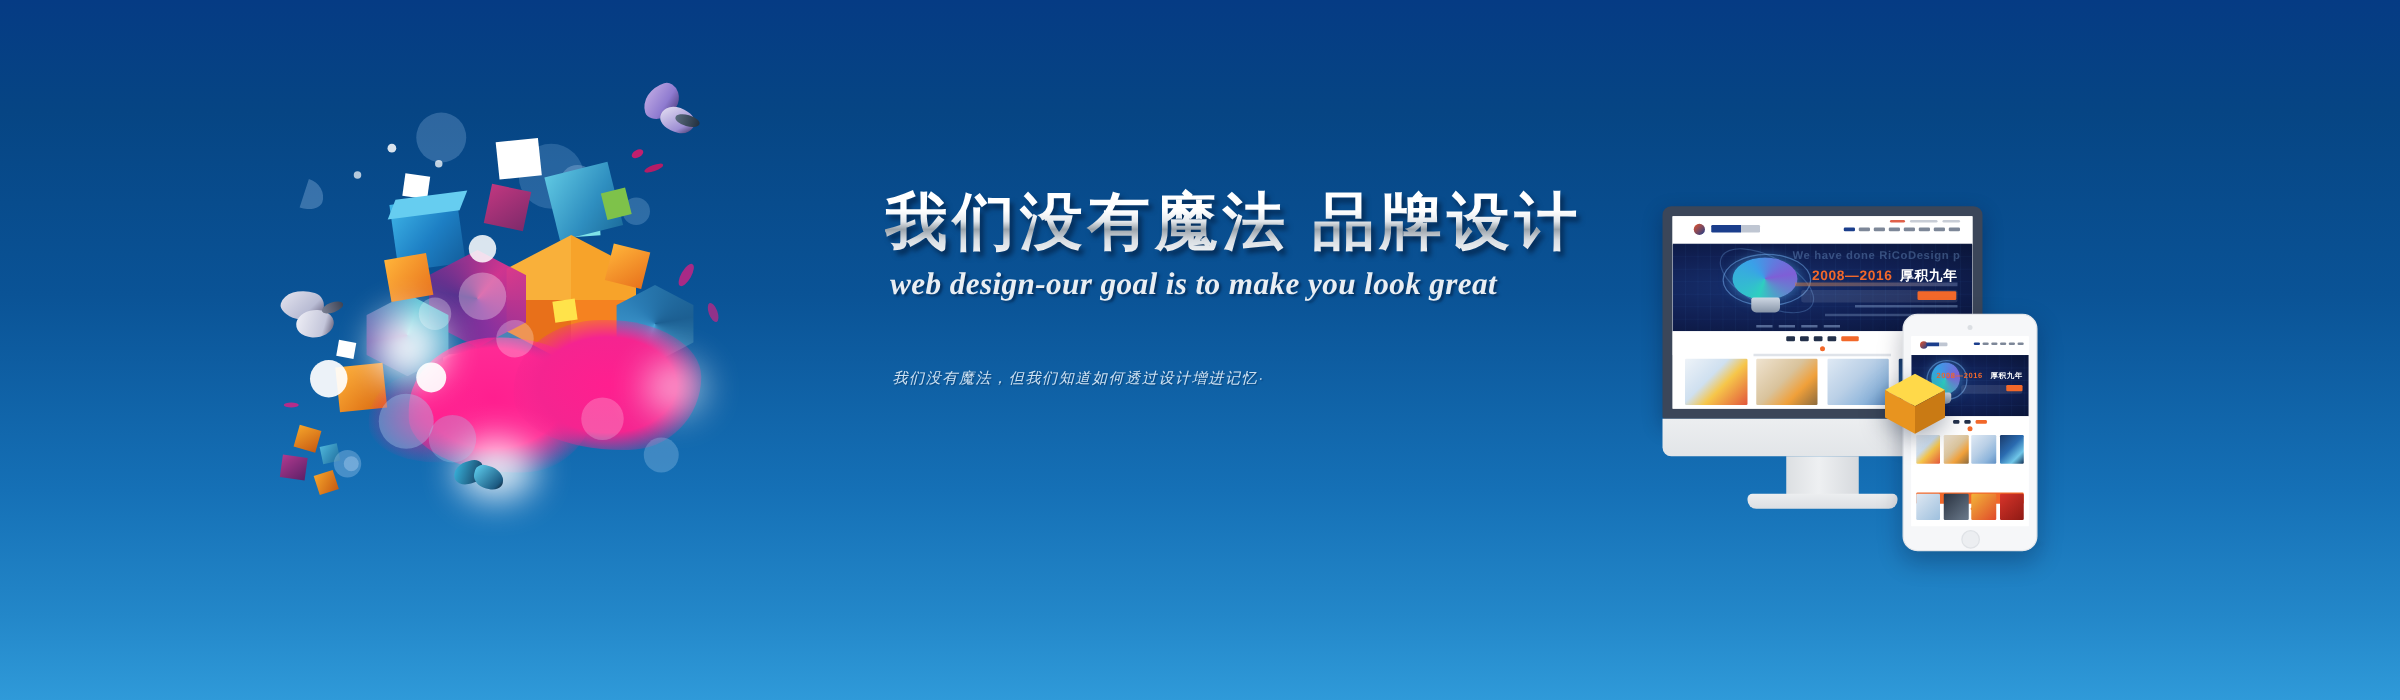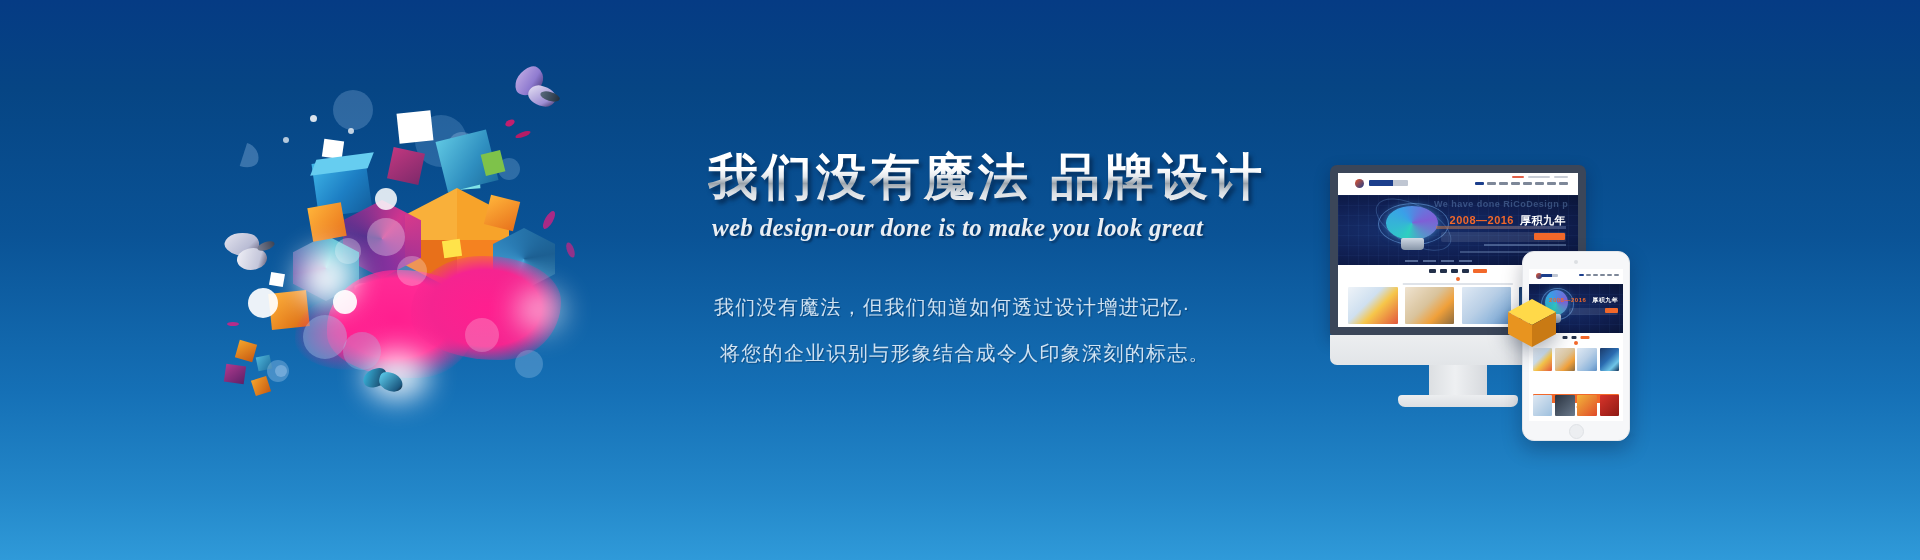--- a/index.html
+++ b/index.html
@@ -33,22 +33,22 @@
     filter:drop-shadow(3px 4px 2px rgba(0,18,45,.55));
     white-space:nowrap;
   }
   .subtitle{
     margin:10px 0 0 4px;font-family:"Liberation Serif","DejaVu Serif",serif;
     font-style:italic;font-weight:700;font-size:25px;letter-spacing:.3px;
     color:#e9eef3;text-shadow:2px 2px 2px rgba(0,18,45,.5);white-space:nowrap;
   }
   .body-copy{margin:52px 0 0 6px;}
   .body-copy p{
-    margin:0 0 19px 0;font-size:20px;letter-spacing:1.3px;color:#cfe2f2;
-    text-shadow:1px 1px 1px rgba(0,20,50,.35);white-space:nowrap;
+    margin:0 0 19px 0;font-size:12px;letter-spacing:1.3px;color:#cfe2f2;
+    text-shadow:1px 1px 1px rgba(0,20,50,.35);white-space:nowrap;font-style:italic;
   }
   .body-copy p:nth-child(2){margin-left:6px;}
   .body-copy p:nth-child(3){margin-left:0px;}
 
   
   .devices{position:absolute;left:1330px;top:165px;width:420px;height:310px;}
   .monitor{position:absolute;left:0;top:0;width:256px;height:216px;}
   .mon-bezel{
     position:absolute;left:0;top:0;width:256px;height:170px;
     background:#3b4659;border-radius:7px 7px 2px 2px;
@@ -256,24 +256,23 @@
       <div style="position:absolute;left:34px;top:12px;width:18px;height:8px;background:linear-gradient(90deg,#7a7f92,#3d4354);border-radius:50%;transform:rotate(-20deg);"></div>
     </div>
     <div style="left:148px;top:305px;width:44px;height:30px;">
       <div style="position:absolute;left:0;top:4px;width:24px;height:18px;background:linear-gradient(120deg,#3bbfe8,#1a4a6e 80%,#0d2233);border-radius:65% 35% 55% 45%;transform:rotate(-12deg);"></div>
       <div style="position:absolute;left:16px;top:8px;width:24px;height:18px;background:linear-gradient(120deg,#5fd0f0,#1c5a82 80%,#111a26);border-radius:35% 65% 45% 55%;transform:rotate(14deg);"></div>
     </div>
   </div>
 
   <div class="textblock">
     <h1 class="headline">我们没有魔法 品牌设计</h1>
-    <div class="subtitle">web design-our done is to make you look great</div>
+    <div class="subtitle">web design-our goal is to make you look great</div>
     <div class="body-copy">
       <p>我们没有魔法，但我们知道如何透过设计增进记忆·</p>
-      <p>将您的企业识别与形象结合成令人印象深刻的标志。</p>
     </div>
   </div>
 
   <div class="devices">
 
     <div class="shadow-ellipse"></div>
 
     <div class="monitor">
       <div class="mon-bezel">
         <div class="mon-screen">

